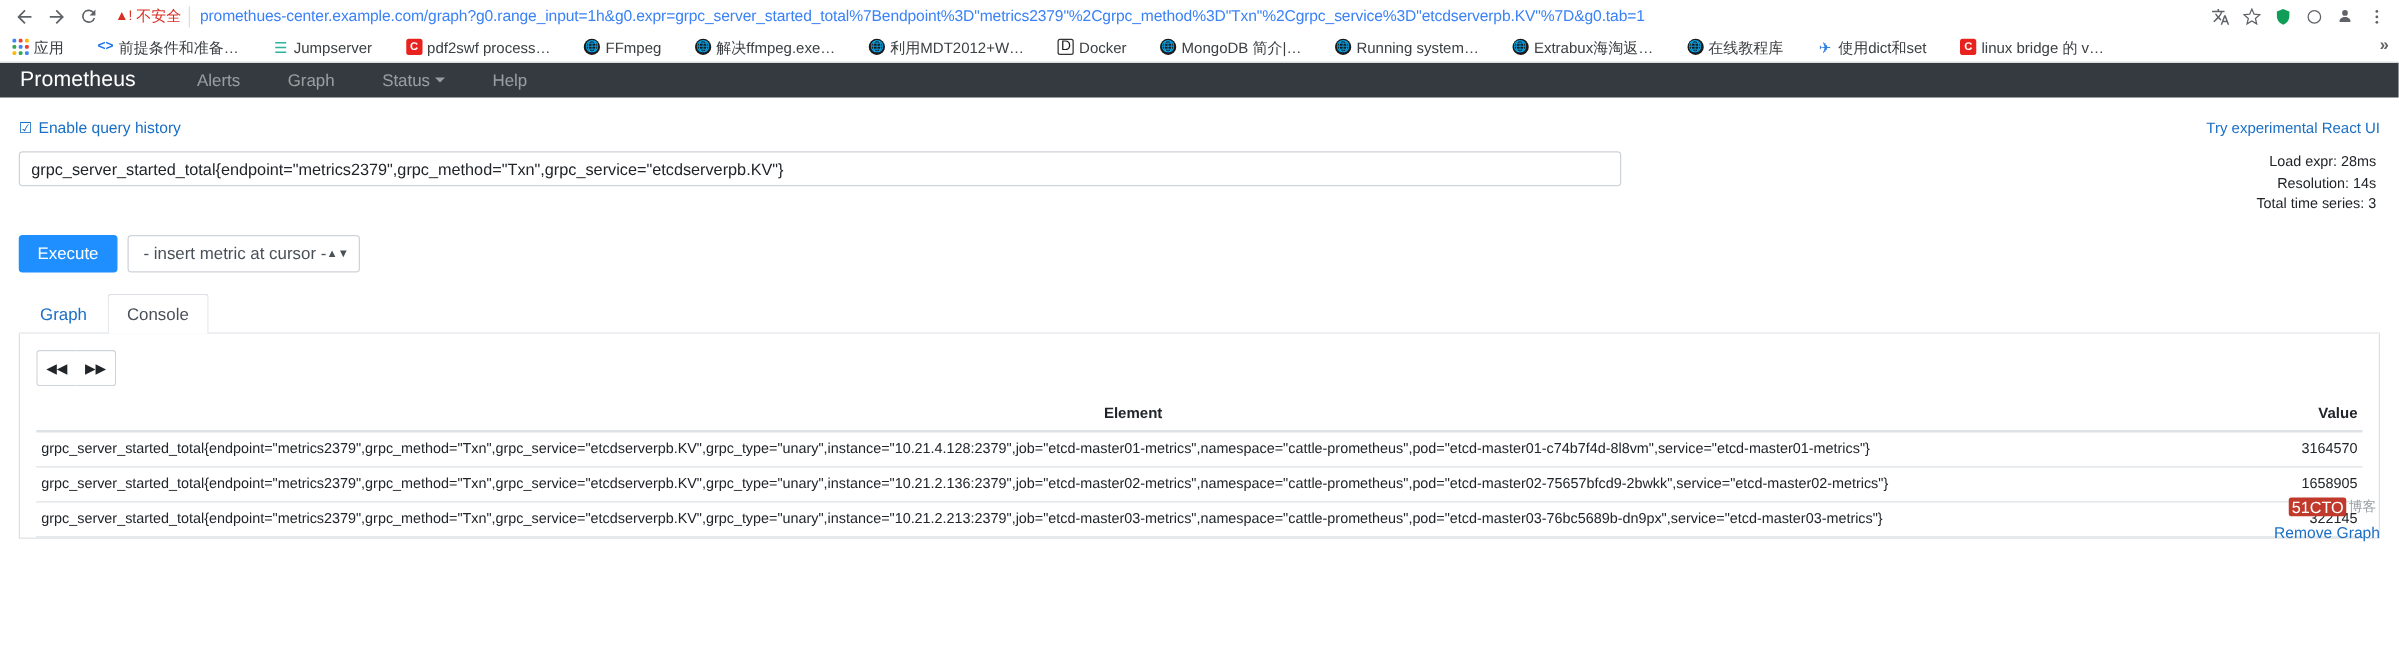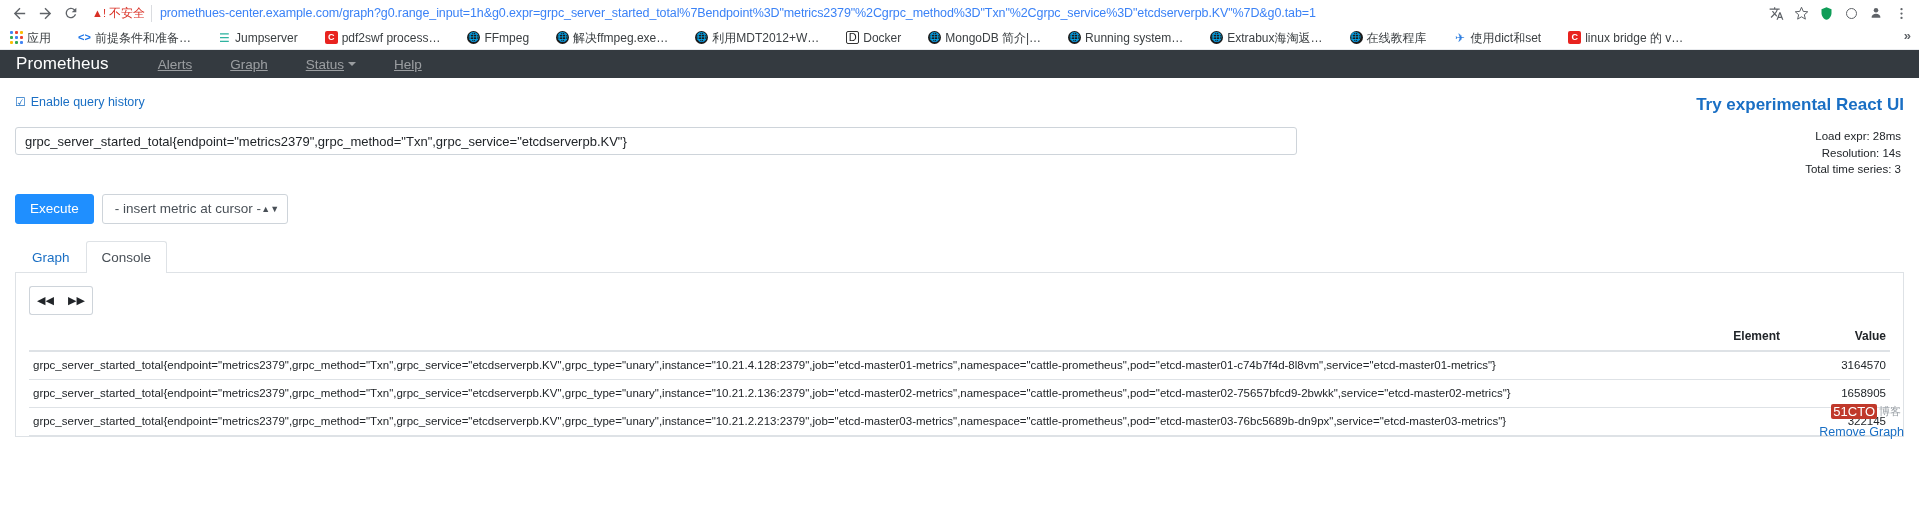--- a/index.html
+++ b/index.html
@@ -135,21 +135,21 @@
     white-space: nowrap;
     cursor: pointer;
     letter-spacing: 0.1px;
   }
   .nav-link {
     color: rgba(255,255,255,0.5);
     font-size: 13.5px;
     padding: 0 11px;
     cursor: pointer;
     white-space: nowrap;
-    display: flex; align-items: center; gap: 4px; text-decoration: underline;
+    display: flex; align-items: center; gap: 4px;
   }
   .caret {
     width: 0; height: 0;
     border-left: 4px solid transparent;
     border-right: 4px solid transparent;
     border-top: 4px solid rgba(255,255,255,0.5);
     display: inline-block;
   }
 
   
@@ -165,23 +165,22 @@
   }
   .qhistory {
     display: flex; align-items: center; gap: 5px;
     color: #1a6fc4;
     font-size: 12.5px;
     cursor: pointer;
   }
   .chk-icon { font-size: 12px; line-height: 1; }
   .react-ui-link {
     color: #1a6fc4;
-    font-size: 17px;
-    cursor: pointer;
-    font-weight: bold;
+    font-size: 12px;
+    cursor: pointer;
   }
 
   .query-row {
     display: flex;
     align-items: flex-start;
     margin-top: 12px;
   }
   .query-input {
     flex: 0 0 1282px;
     height: 28px;
@@ -308,21 +307,21 @@
 
   
   .result-table {
     width: 100%;
     border-collapse: collapse;
     margin-top: 14px;
     font-size: 11.5px;
     table-layout: fixed;
   }
   .result-table th {
-    text-align: right;
+    text-align: center;
     font-weight: bold;
     font-size: 12px;
     color: #212529;
     padding: 0 0 7px 4px;
     border-bottom: 2px solid #dee2e6;
     white-space: nowrap;
   }
   .result-table th.val-col { text-align: right; padding-right: 4px; width: 110px;}
   .result-table td {
     padding: 6px 0 6px 4px;

